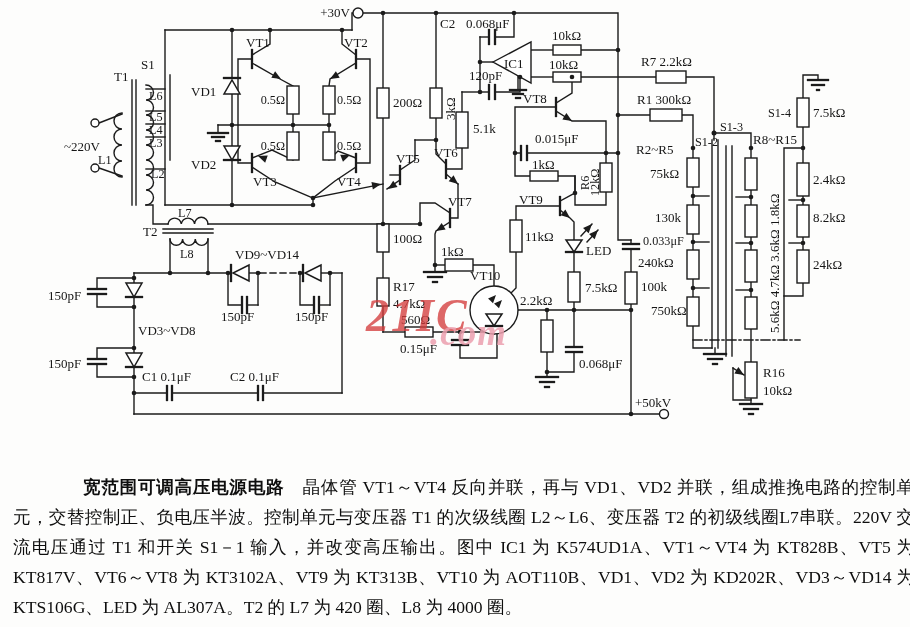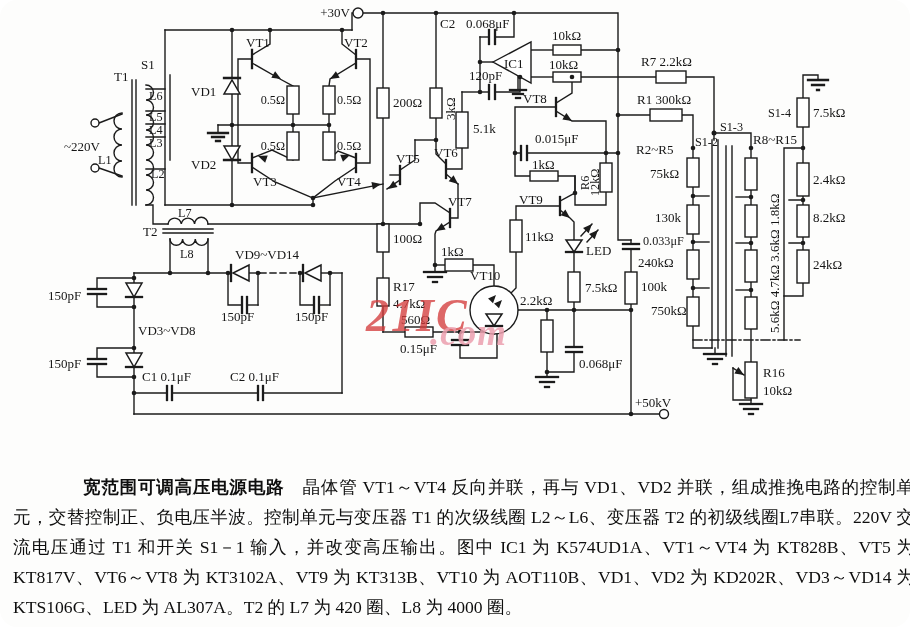--- a/index.html
+++ b/index.html
@@ -1,16 +1,16 @@
 <!DOCTYPE html>
 <html><head>
 <meta charset="utf-8">
 <style>
   html,body{margin:0;padding:0;background:#fff;}
-  .stage{position:relative;width:910px;height:627px;background:#fdfdfc;overflow:hidden;border-radius:17px;}
+  .stage{position:relative;width:910px;height:627px;background:#fdfdfc;overflow:hidden;}
   svg.sch{position:absolute;left:0;top:0;}
   .sch text{font-family:"Liberation Serif",serif;font-size:13px;fill:#161616;}
   .sch text.sm{font-size:12.2px;}
   .w{fill:none;stroke:#1b1b1b;stroke-width:1.4;stroke-linecap:square;stroke-linejoin:miter;}
   .w2{fill:none;stroke:#1b1b1b;stroke-width:2.3;stroke-linecap:square;}
   .cmp{fill:#fff;stroke:#1b1b1b;stroke-width:1.4;}
   .dio{fill:#fff;stroke:#1b1b1b;stroke-width:1.5;}
   .dash{stroke-dasharray:6 4;}
   .gang{stroke-dasharray:9 3 2 3;}
   .dot{fill:#1b1b1b;stroke:none;}

